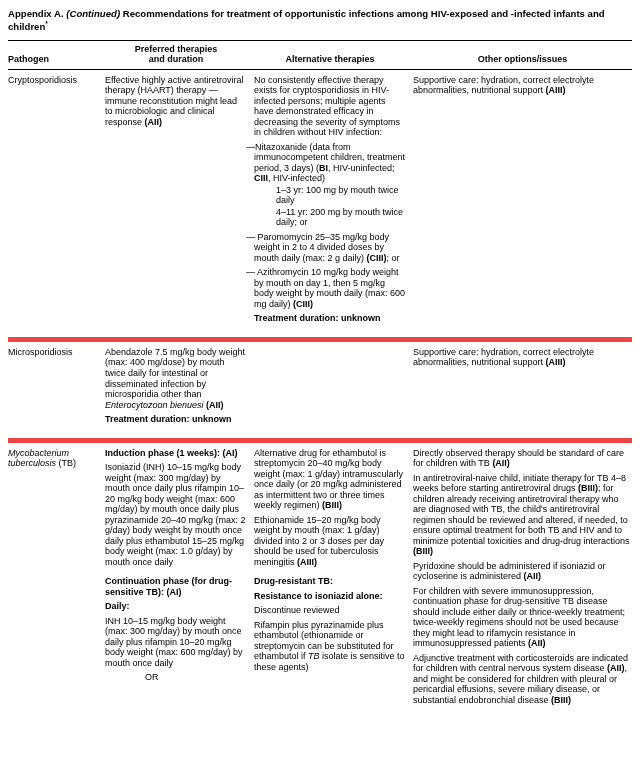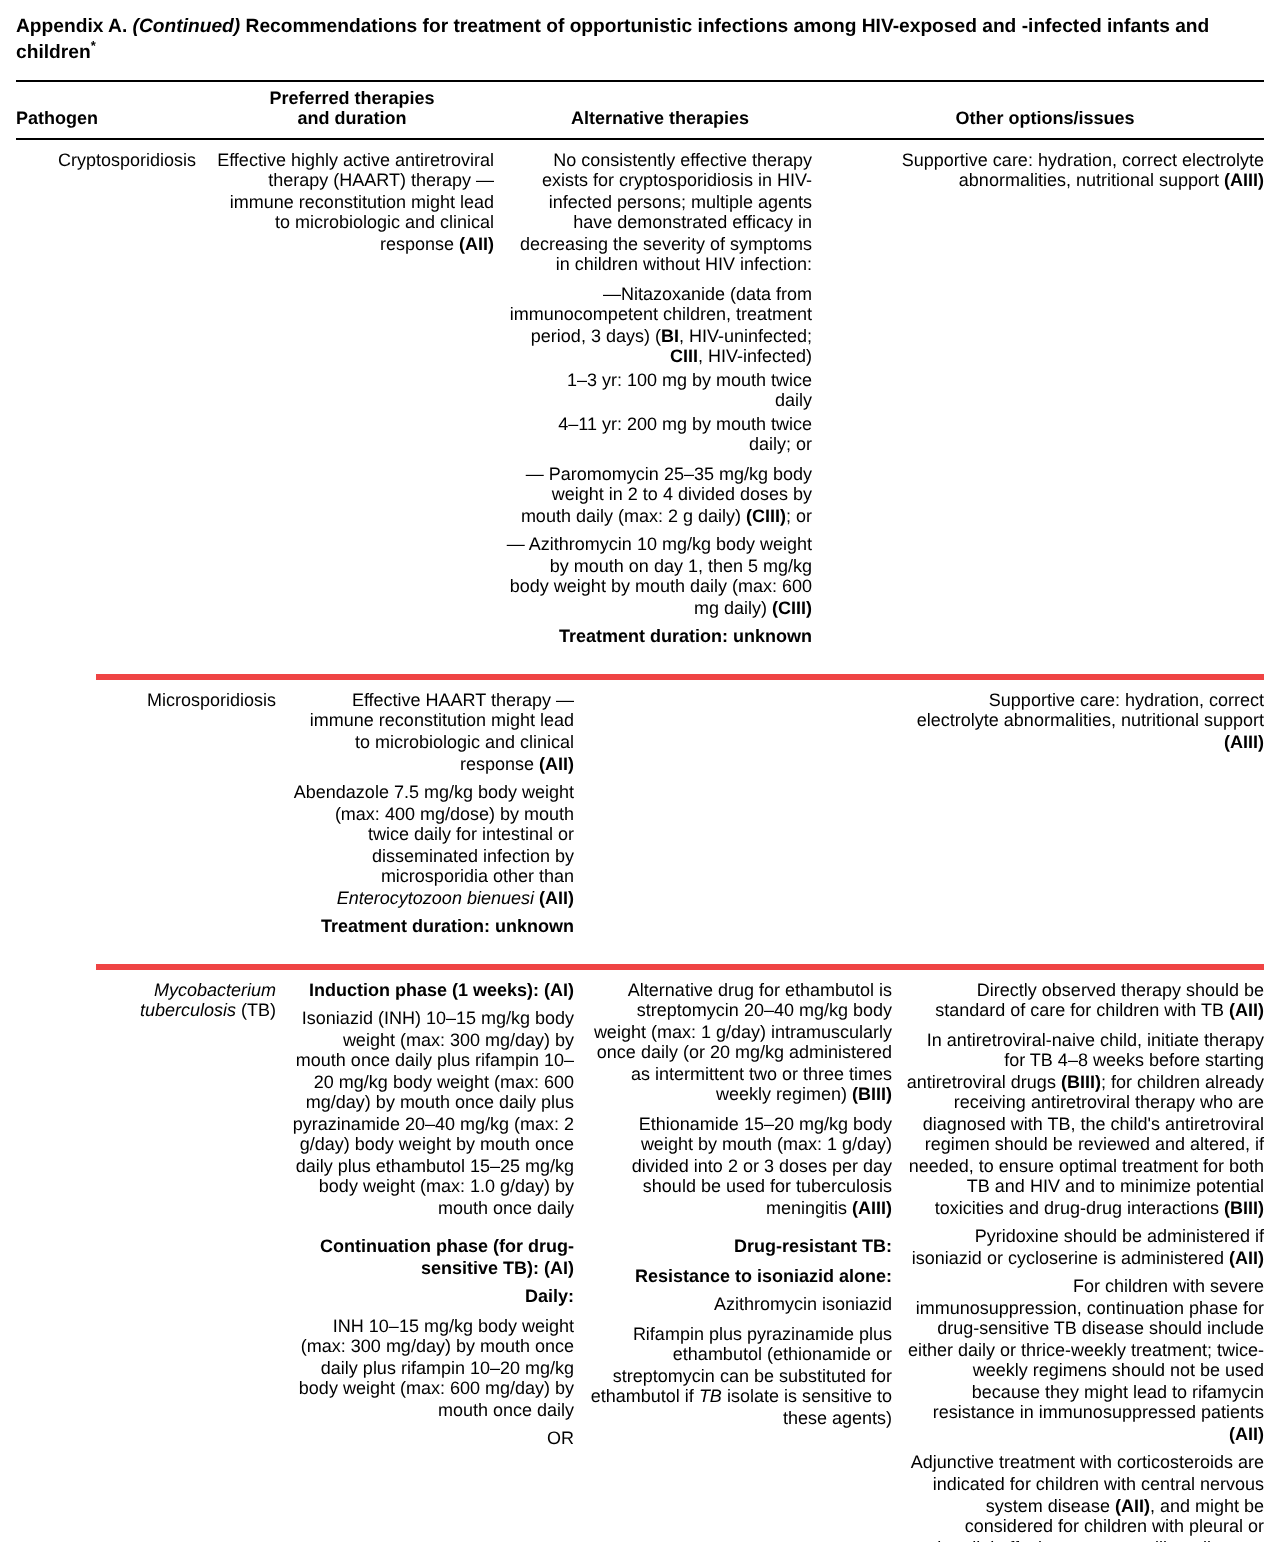--- a/index.html
+++ b/index.html
@@ -25,22 +25,22 @@
     border-bottom:1px solid #000;
     padding:3px 0 4px 0;
     font-weight:bold;
     align-items:end;
   }
   .hcell { text-align:center; }
   .hcell.c0 { text-align:left; }
   .hline { display:block; }
 
   .row { padding:5px 0 9px 0; }
-  .row + .row { border-top:3px solid #ef4444;margin-left:40px; }
-  .cell { min-width:0;text-align:right; }
+  .row + .row { border-top:5px solid #ef4444; }
+  .cell { min-width:0; }
 
   .para { margin:0 0 4px 0; }
   .para.b { font-weight:bold; }
   .para.gap { margin-top:9px; }
   .para.tight { margin-bottom:1px; }
   .para.dash { text-indent:-8px; }
   .para.in2 { margin-left:22px; }
   .para.or { margin-left:40px; }
   .it { font-style:italic; }
   .bd { font-weight:bold; }
@@ -88,21 +88,20 @@
         </div>
         <div class="cell">
           <p class="para">Supportive care: hydration, correct electrolyte abnormalities, nutritional support <span class="bd">(AIII)</span></p>
         </div>
       </div>
       <div class="grid row">
         <div class="cell">
           <p class="para">Microsporidiosis</p>
         </div>
         <div class="cell">
-          <p class="para">Effective HAART therapy — immune reconstitution might lead to microbiologic and clinical response <span class="bd">(AII)</span></p>
           <p class="para">Abendazole 7.5 mg/kg body weight (max: 400 mg/dose) by mouth twice daily for intestinal or disseminated infection by microsporidia other than <span class="it">Enterocytozoon bienuesi</span> <span class="bd">(AII)</span></p>
           <p class="para b">Treatment duration: unknown</p>
         </div>
         <div class="cell"></div>
         <div class="cell">
           <p class="para">Supportive care: hydration, correct electrolyte abnormalities, nutritional support <span class="bd">(AIII)</span></p>
         </div>
       </div>
       <div class="grid row">
         <div class="cell">
@@ -114,21 +113,21 @@
           <p class="para b gap">Continuation phase (for drug-sensitive TB): (AI)</p>
           <p class="para b">Daily:</p>
           <p class="para">INH 10–15 mg/kg body weight (max: 300 mg/day) by mouth once daily plus rifampin 10–20 mg/kg body weight (max: 600 mg/day) by mouth once daily</p>
           <p class="para or">OR</p>
         </div>
         <div class="cell">
           <p class="para">Alternative drug for ethambutol is streptomycin 20–40 mg/kg body weight (max: 1 g/day) intramuscularly once daily  (or 20 mg/kg administered as intermittent two or three times weekly regimen) <span class="bd">(BIII)</span></p>
           <p class="para">Ethionamide 15–20 mg/kg body weight by mouth (max: 1 g/day) divided into 2 or 3 doses per day should be used for tuberculosis meningitis <span class="bd">(AIII)</span></p>
           <p class="para b gap">Drug-resistant TB:</p>
           <p class="para b">Resistance to isoniazid alone:</p>
-          <p class="para">Azithromycin isoniazid</p>
+          <p class="para">Discontinue reviewed</p>
           <p class="para">Rifampin plus pyrazinamide plus ethambutol (ethionamide or streptomycin can be substituted for ethambutol if <span class="it">TB</span> isolate is sensitive to these agents) </p>
         </div>
         <div class="cell">
           <p class="para">Directly observed therapy should be standard of care for children with TB <span class="bd">(AII)</span></p>
           <p class="para">In antiretroviral-naive child, initiate therapy for TB 4–8 weeks before starting antiretroviral drugs <span class="bd">(BIII)</span>; for children already receiving antiretroviral therapy who are diagnosed with TB, the child's antiretroviral regimen should be reviewed and altered, if needed, to ensure optimal treatment for both TB and HIV and to minimize potential toxicities and drug-drug interactions <span class="bd">(BIII)</span></p>
           <p class="para">Pyridoxine should be administered if isoniazid or cycloserine is administered <span class="bd">(AII)</span></p>
           <p class="para">For children with severe immunosuppression, continuation phase for drug-sensitive TB disease should include either daily or thrice-weekly treatment; twice-weekly regimens should not be used because they might lead to rifamycin resistance in immunosuppressed patients <span class="bd">(AII)</span></p>
           <p class="para">Adjunctive treatment with corticosteroids are indicated for children with central nervous system disease <span class="bd">(AII)</span>, and might be considered for children with pleural or pericardial effusions, severe miliary disease, or substantial endobronchial disease <span class="bd">(BIII)</span></p>
         </div>
       </div>

